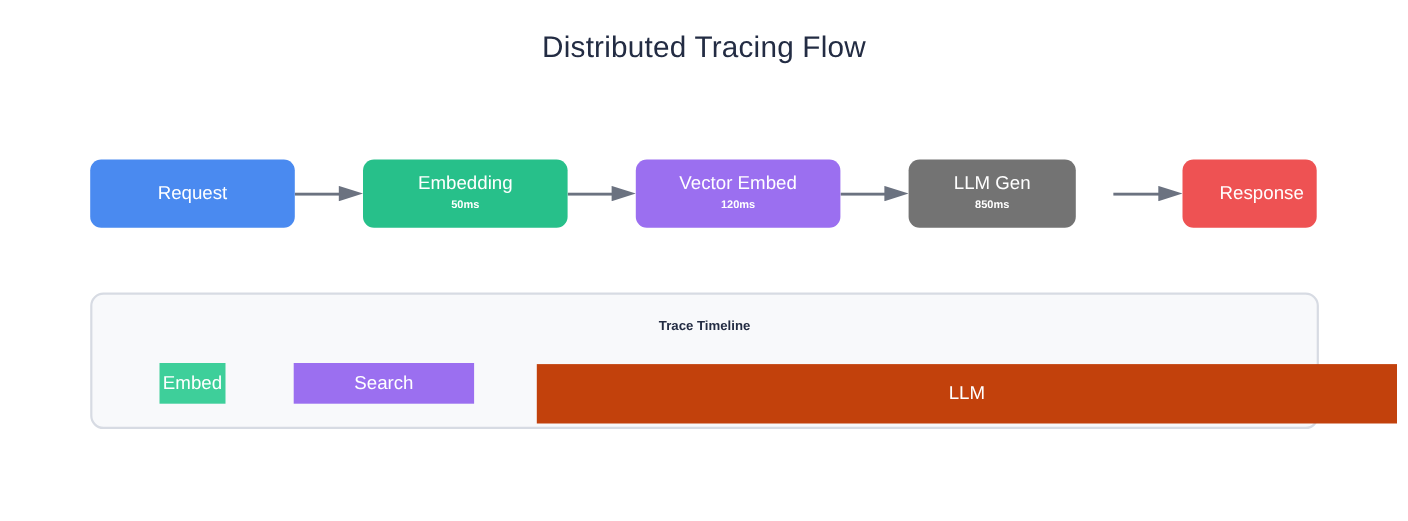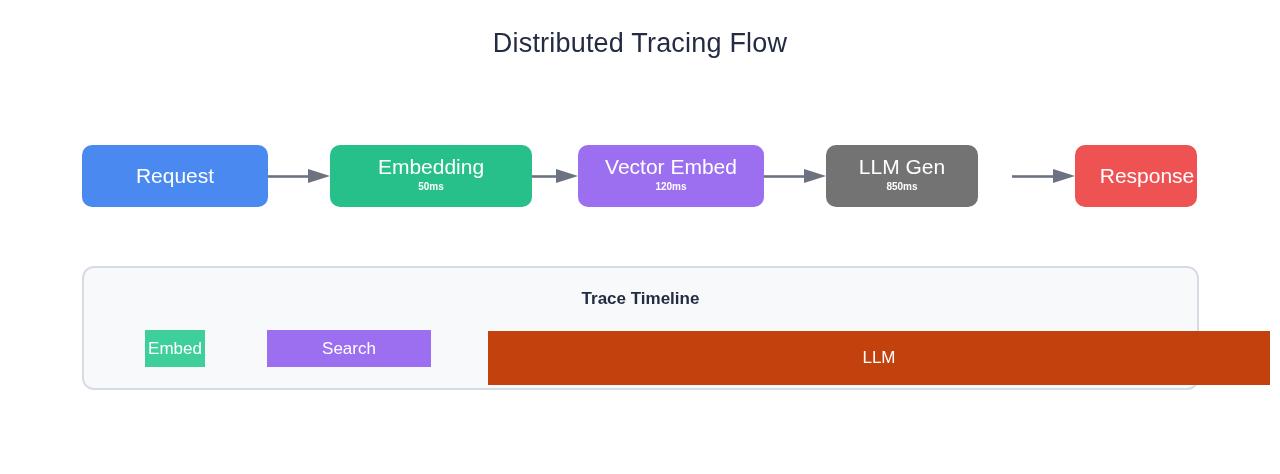--- a/index.html
+++ b/index.html
@@ -43,21 +43,21 @@
     height: 62px;
     border-radius: 10px;
     display: flex;
     flex-direction: column;
     align-items: center;
     justify-content: center;
     color: #ffffff;
     box-sizing: border-box;
   }
   .flow-node-label {
-    font-size: 21px;
+    font-size: 17px;
     font-weight: normal;
     line-height: 20px;
     white-space: nowrap;
   }
   .flow-node-duration {
     font-size: 10px;
     font-weight: bold;
     line-height: 14px;
     margin-top: 3px;
     white-space: nowrap;
@@ -83,21 +83,21 @@
     background: #f8f9fb;
     border: 2px solid #d7dbe3;
     border-radius: 12px;
   }
   #timeline-heading {
     position: absolute;
     left: 82px;
     top: 289px;
     width: 1117px;
     text-align: center;
-    font-size: 17px;
+    font-size: 12px;
     font-weight: bold;
     color: #232c43;
   }
 
   
   .timeline-bar {
     position: absolute;
     display: flex;
     align-items: center;
     justify-content: center;
@@ -126,21 +126,21 @@
       <rect x="0" y="6.2" width="42" height="2.6" fill="#6b7280"></rect>
       <polygon points="40,0 62,7 40,14" fill="#6b7280"></polygon>
     </svg>
     <svg class="flow-arrow" width="63" height="14" viewBox="0 0 63 14" style="left: 1012px;">
       <rect x="0" y="6.2" width="43" height="2.6" fill="#6b7280"></rect>
       <polygon points="41,0 63,7 41,14" fill="#6b7280"></polygon>
     </svg>
     <div class="flow-node" style="left: 82px; width: 186px; background: rgb(74, 138, 240);">
       <div class="flow-node-label">Request</div>
     </div>
-    <div class="flow-node has-duration" style="left: 330px; width: 202px; background: rgb(39, 192, 138); text-align: right;">
+    <div class="flow-node has-duration" style="left: 330px; width: 186px; background: rgb(39, 192, 138); text-align: right;">
       <div class="flow-node-label">Embedding</div>
       <div class="flow-node-duration">50ms</div>
     </div>
     <div class="flow-node has-duration" style="left: 578px; width: 186px; background: rgb(155, 111, 240);">
       <div class="flow-node-label">Vector Embed</div>
       <div class="flow-node-duration">120ms</div>
     </div>
     <div class="flow-node has-duration" style="left: 826px; width: 152px; background: #737373;">
       <div class="flow-node-label">LLM Gen</div>
       <div class="flow-node-duration">850ms</div>

